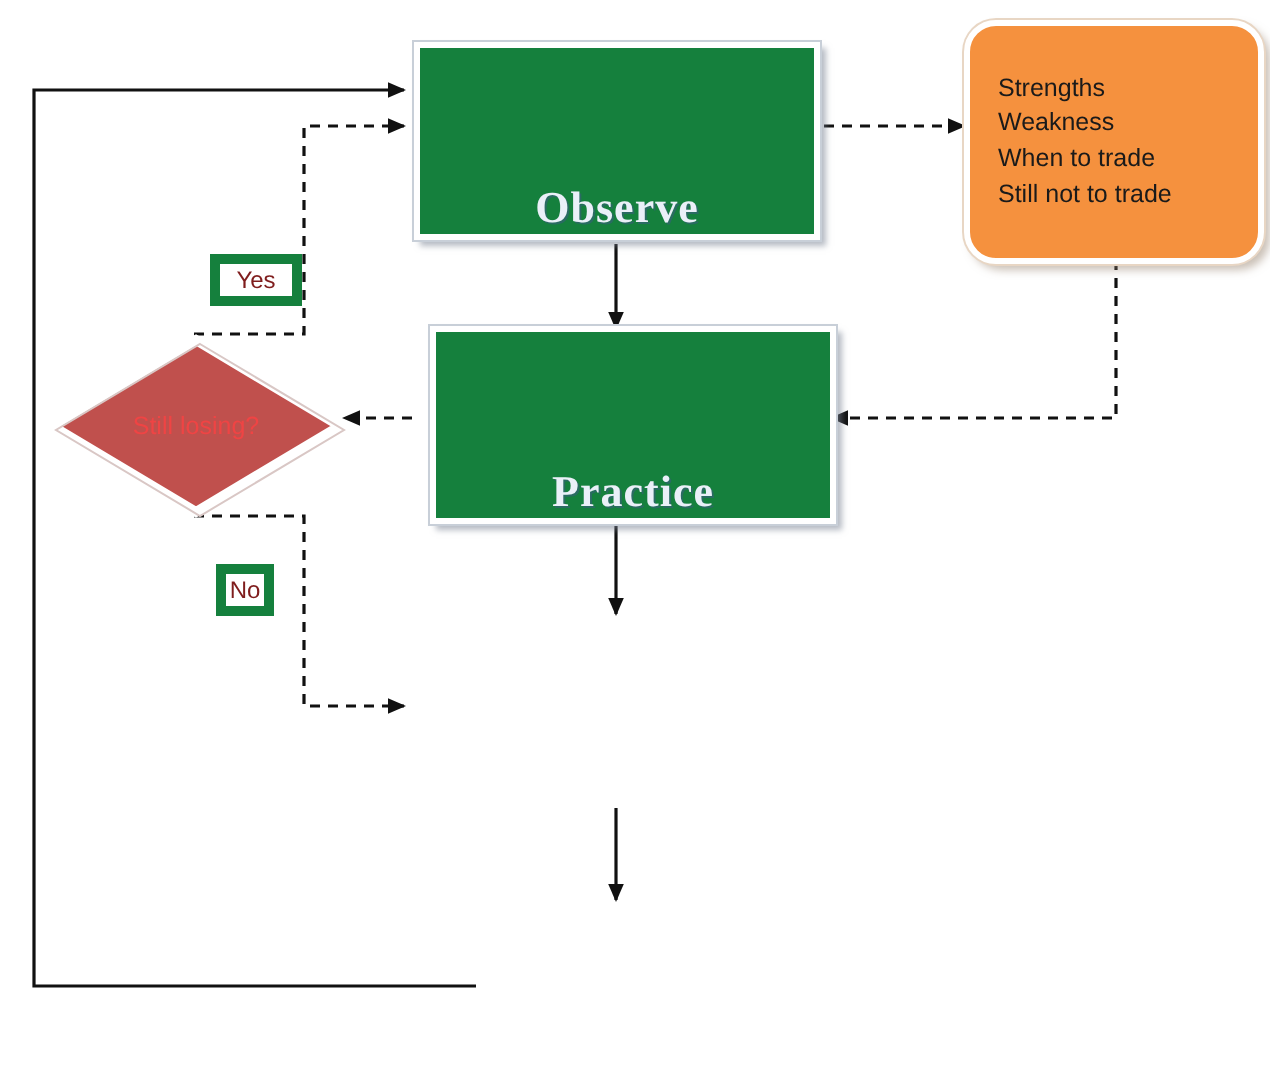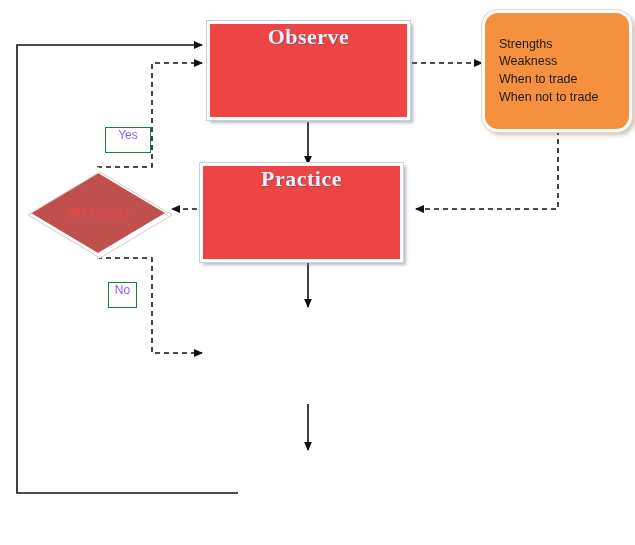--- a/index.html
+++ b/index.html
@@ -12,25 +12,25 @@
     width: 635px;
     height: 545px;
     background: #ffffff;
     overflow: hidden;
     font-family: "Liberation Sans", sans-serif;
   }
   
   .proc {
     position: absolute;
     box-sizing: border-box;
-    background: #ef4444;
+    background: #15803d;
     border: 3px solid #ffffff;
     box-shadow: 0 0 0 1px #c8cfd8, 3px 3px 3px rgba(120,130,145,0.55);
     display: flex;
-    align-items: flex-start;
+    align-items: flex-end;
     justify-content: center;
   }
   .proc-label {
     font-family: "Liberation Serif", serif;
     font-weight: bold;
     font-size: 22px;
     color: #EAF0F8;
     text-shadow: 1px 1px 0 rgba(60,90,130,0.55);
     letter-spacing: 0.5px;
   }
@@ -69,25 +69,25 @@
     justify-content: center;
     font-size: 12.5px;
     color: #ef4444;
     pointer-events: none;
   }
   
   .edge-label {
     position: absolute;
     box-sizing: border-box;
     background: #ffffff;
-    border: 1px solid #15803d;
+    border: 5px solid #15803d;
     font-size: 12px;
-    color: #8b5cf6;
+    color: #7f1d1d;
     display: flex;
-    align-items: flex-start;
+    align-items: center;
     justify-content: center;
   }
   
   #wires {
     position: absolute;
     left: 0;
     top: 0;
     width: 635px;
     height: 545px;
   }
@@ -120,38 +120,38 @@
 
     <path d="M97,167 L152,167 L152,63 L202,63" stroke="#111111" stroke-width="1.6" fill="none" stroke-dasharray="5,4" marker-end="url(#ah)"></path>
 
     <path d="M97,258 L152,258 L152,353 L202,353" stroke="#111111" stroke-width="1.6" fill="none" stroke-dasharray="5,4" marker-end="url(#ah)"></path>
   </svg>
 
   <div class="proc" style="left:207px; top:21px; width:203px; height:99px;">
     <span class="proc-label">Observe</span>
   </div>
 
-  <div class="proc" style="left:200px; top:163px; width:203px; height:99px;">
+  <div class="proc" style="left:215px; top:163px; width:203px; height:99px;">
     <span class="proc-label">Practice</span>
   </div>
 
 
   <div class="diamond-wrap" style="left:22px; top:166px; width:152px; height:94px;">
     <svg width="152" height="94" viewBox="0 0 152 94" style="position:absolute; left:0; top:0; overflow:visible;">
       <polygon points="76,4 148,47 76,90 4,47" fill="#C0504D" stroke="#ffffff" stroke-width="5"></polygon>
       <polygon points="76,4 148,47 76,90 4,47" fill="none" stroke="#d9c7c5" stroke-width="1" transform="translate(2,2)"></polygon>
     </svg>
     <span class="diamond-label">Still losing?</span>
   </div>
 
   <div class="note" style="left:482px; top:10px; width:150px; height:122px;">
     <div class="note-line">Strengths</div>
     <div class="note-line">Weakness</div>
     <div class="note-line">When to trade</div>
-    <div class="note-line">When not to trade</div>
+    <div class="note-line">Still not to trade</div>
   </div>
 
 
   <div class="edge-label" style="left:105px; top:127px; width:46px; height:26px;">
     <span>Yes</span>
   </div>
 
   <div class="edge-label" style="left:108px; top:282px; width:29px; height:26px;">
     <span>No</span>
   </div>

